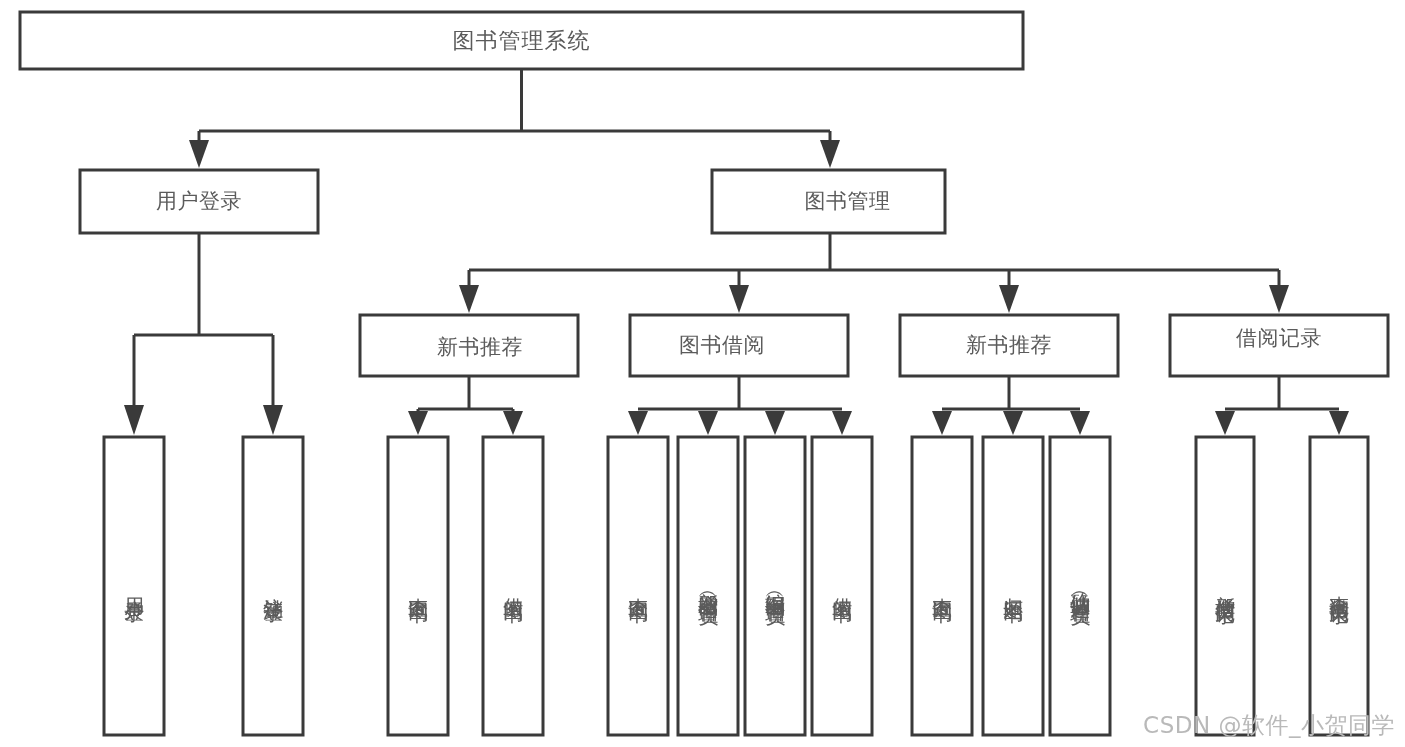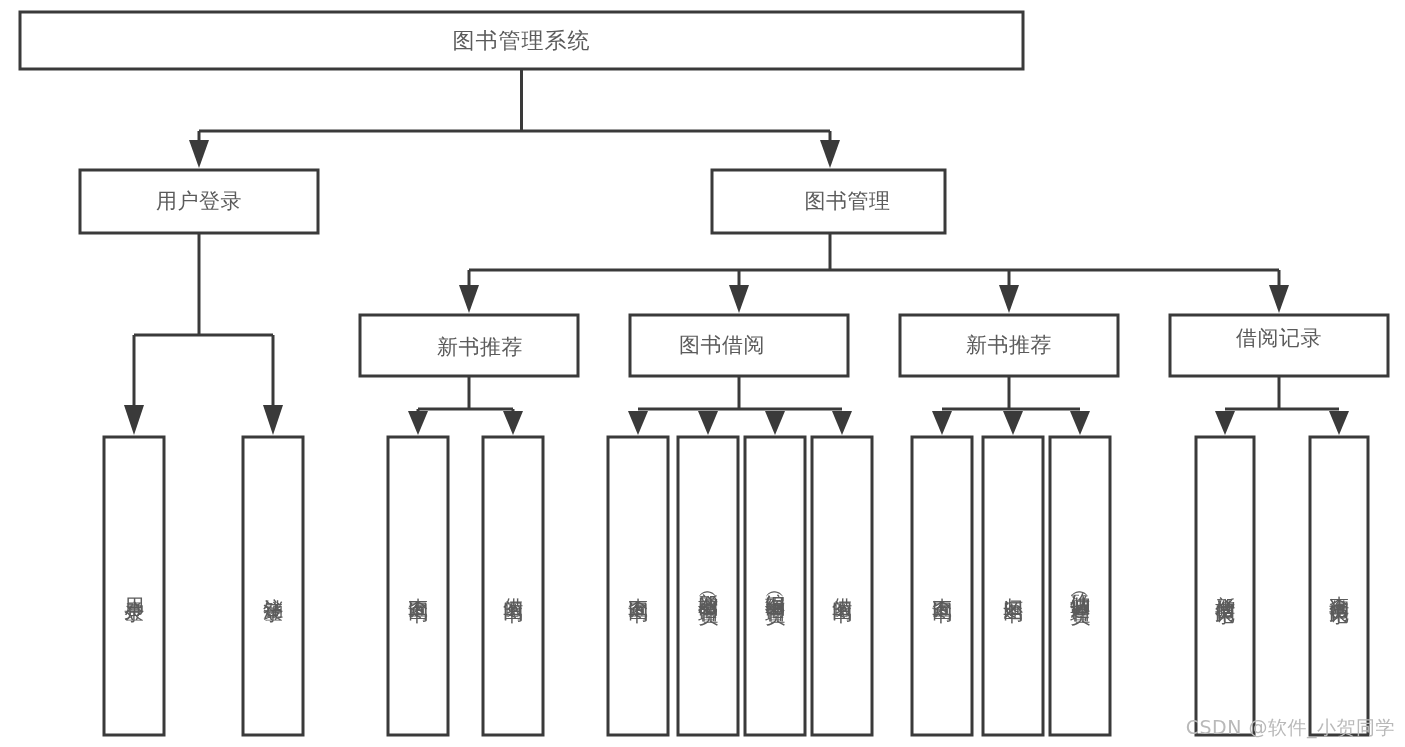--- a/index.html
+++ b/index.html
@@ -66,21 +66,21 @@
     justify-content: center;
   }
   .node-label.title {
     font-size: 22px;
     letter-spacing: 1px;
   }
   .watermark {
     position: absolute;
     right: 10px;
     bottom: 6px;
-    font-size: 19px;
+    font-size: 23px;
     color: #b9b9b9;
     font-family: "DejaVu Sans", "Liberation Sans", sans-serif;
     letter-spacing: 0.5px;
     white-space: pre;
   }
 </style>
 </head>
 <body>
 
 <div id="diagram-root">

